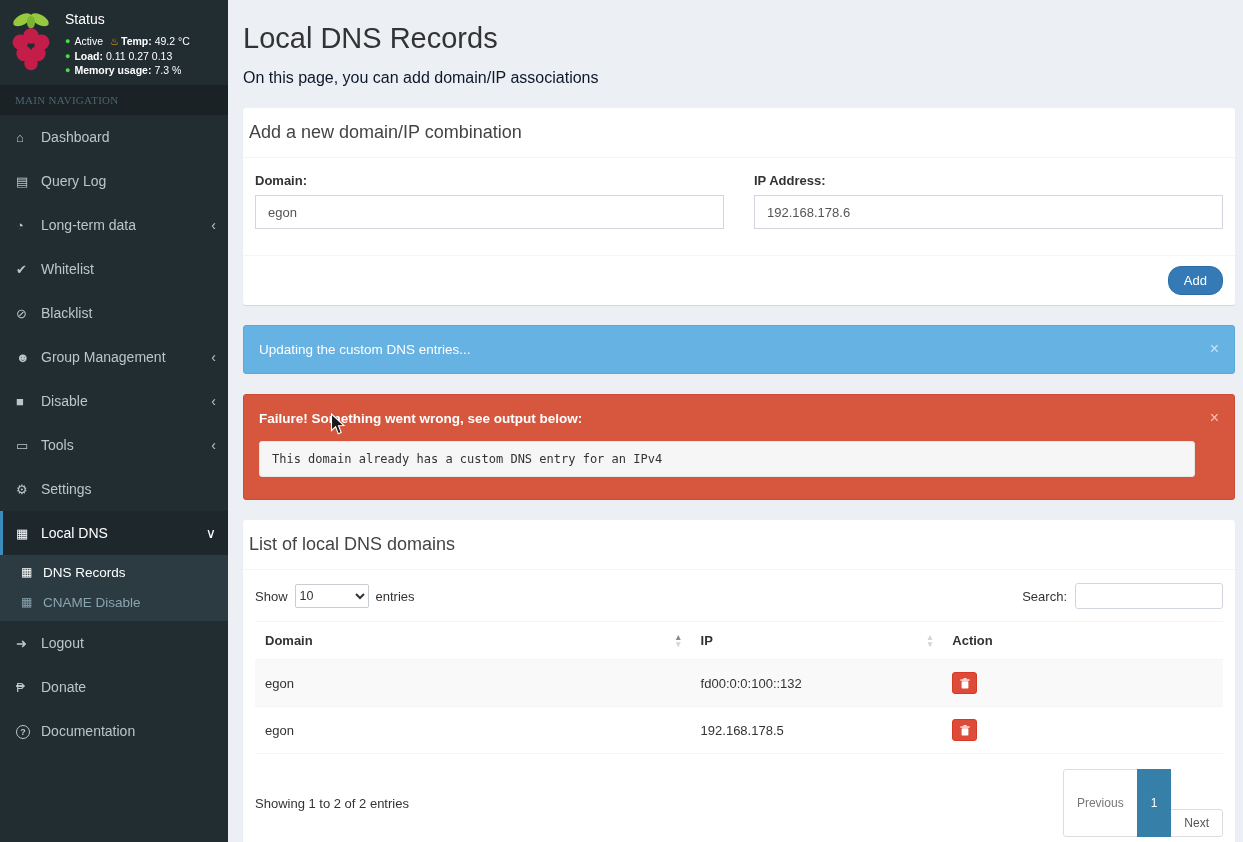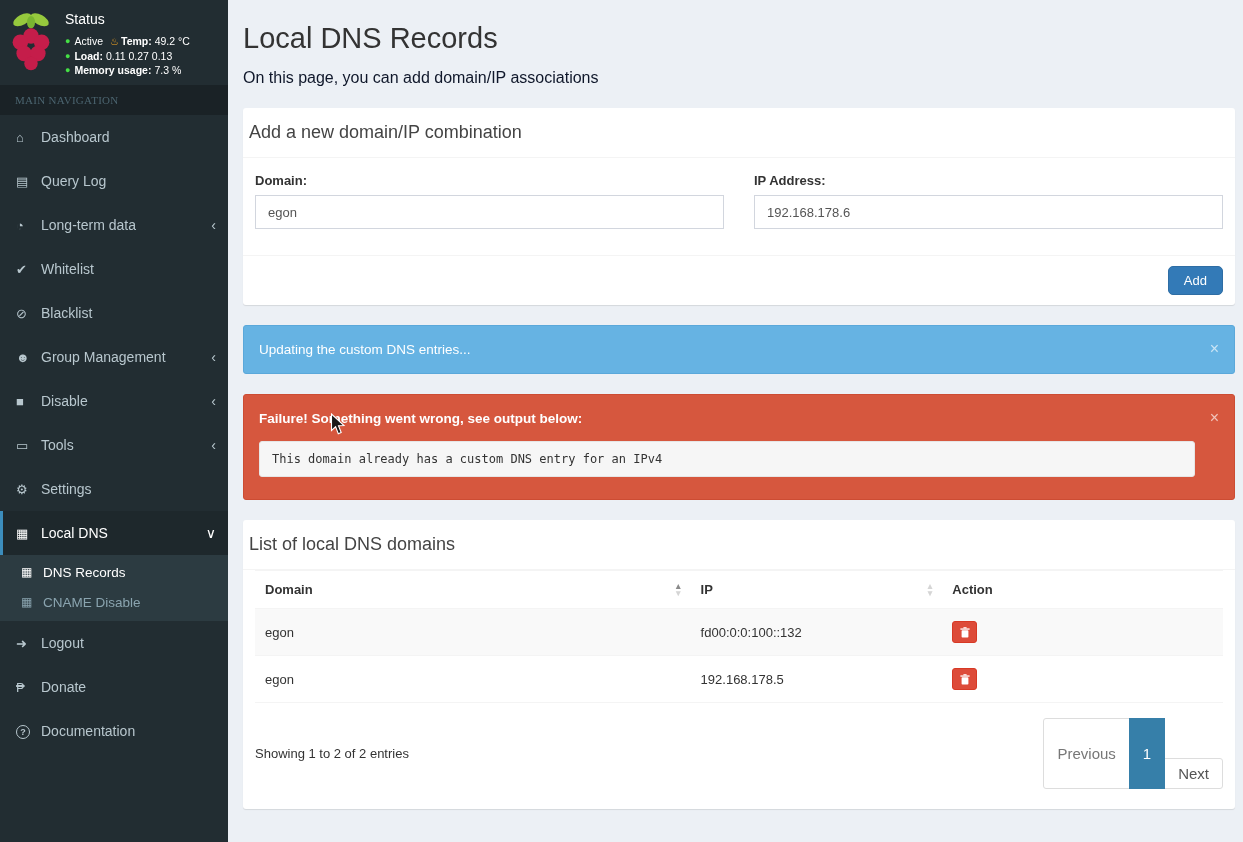--- a/index.html
+++ b/index.html
@@ -74,21 +74,21 @@
   .form-group { flex:1; }
   .form-group label { display:block; font-weight:bold; font-size:13px; color:#333; margin-bottom:7px; }
   .form-control {
     width:100%; height:34px; padding:6px 12px;
     border:1px solid #d2d6de; border-radius:0;
     font-size:13px; color:#555; font-family:inherit; background:#fff;
   }
   .box-footer { border-top:1px solid #f4f4f4; padding:10px 12px; text-align:right; }
   .btn-add {
     background:#337ab7; border:1px solid #2e6da4; color:#fff;
-    padding:6px 15px; font-size:13px; border-radius:5px; cursor:pointer;
+    padding:6px 15px; font-size:13px; border-radius:13px; cursor:pointer;
     font-family:inherit;
   }
 
   
   .alert { border-radius:3px; padding:16px 15px; margin-bottom:20px; color:#fff; font-size:13.5px; }
   .alert-info { background:#66b3e3; border:1px solid #5aa8da; }
   .alert-danger { background:#d6573e; border:1px solid #cc4c33; padding-bottom:12px; }
   .alert .close {
     float:right; background:none; border:none; color:#fff; opacity:.65;
     font-size:16px; line-height:14px; cursor:pointer; padding:0; font-family:inherit;
@@ -131,21 +131,21 @@
   tr.odd { background:#f9f9f9; }
   .btn-delete {
     background:#dd4b39; border:1px solid #d73925; border-radius:3px;
     width:25px; height:22px; display:inline-flex; align-items:center; justify-content:center;
     cursor:pointer; padding:0;
   }
   .dt-footer { display:flex; justify-content:space-between; align-items:center; padding:15px 0 4px; font-size:13px; color:#333; }
   .pagination { display:flex; }
   .page-btn {
     padding:6px 13px; border:1px solid #ddd; background:#fff; color:#777;
-    font-size:15px; margin-left:-1px; cursor:pointer; font-family:inherit;
+    font-size:12px; margin-left:-1px; cursor:pointer; font-family:inherit;
   }
   .page-btn.prev { border-radius:3px 0 0 3px; }
   .page-btn.next { border-radius:0 3px 3px 0; color:#555;margin-top:40px; }
   .page-btn.current { background:#367fa9; border-color:#367fa9; color:#fff; position:relative; z-index:1; }
 
   .cursor { position:absolute; left:330px; top:413px; z-index:50; pointer-events:none; }
 </style>
 </head>
 <body>
 
@@ -290,20 +290,33 @@
     <div class="alert alert-danger">
       <button class="close">×</button>
       <span class="alert-title">Failure! Something went wrong, see output below:</span>
       <pre>This domain already has a custom DNS entry for an IPv4</pre>
     </div>
 
     <div class="box">
       <div class="box-header">List of local DNS domains</div>
       <div class="box-body2">
 
+        <div class="dt-controls">
+          <div class="dt-left">
+            <span>Show</span>
+            <select>
+              <option>10</option>
+            </select>
+            <span>entries</span>
+          </div>
+          <div class="dt-right">
+            <span>Search:</span>
+            <input type="text" style="">
+          </div>
+        </div>
 
         <table class="dt">
           <colgroup>
               <col style="width:45%">
               <col style="width:26%">
               <col style="width:29%">
             </colgroup>
           <thead>
             <tr>
               <th>

